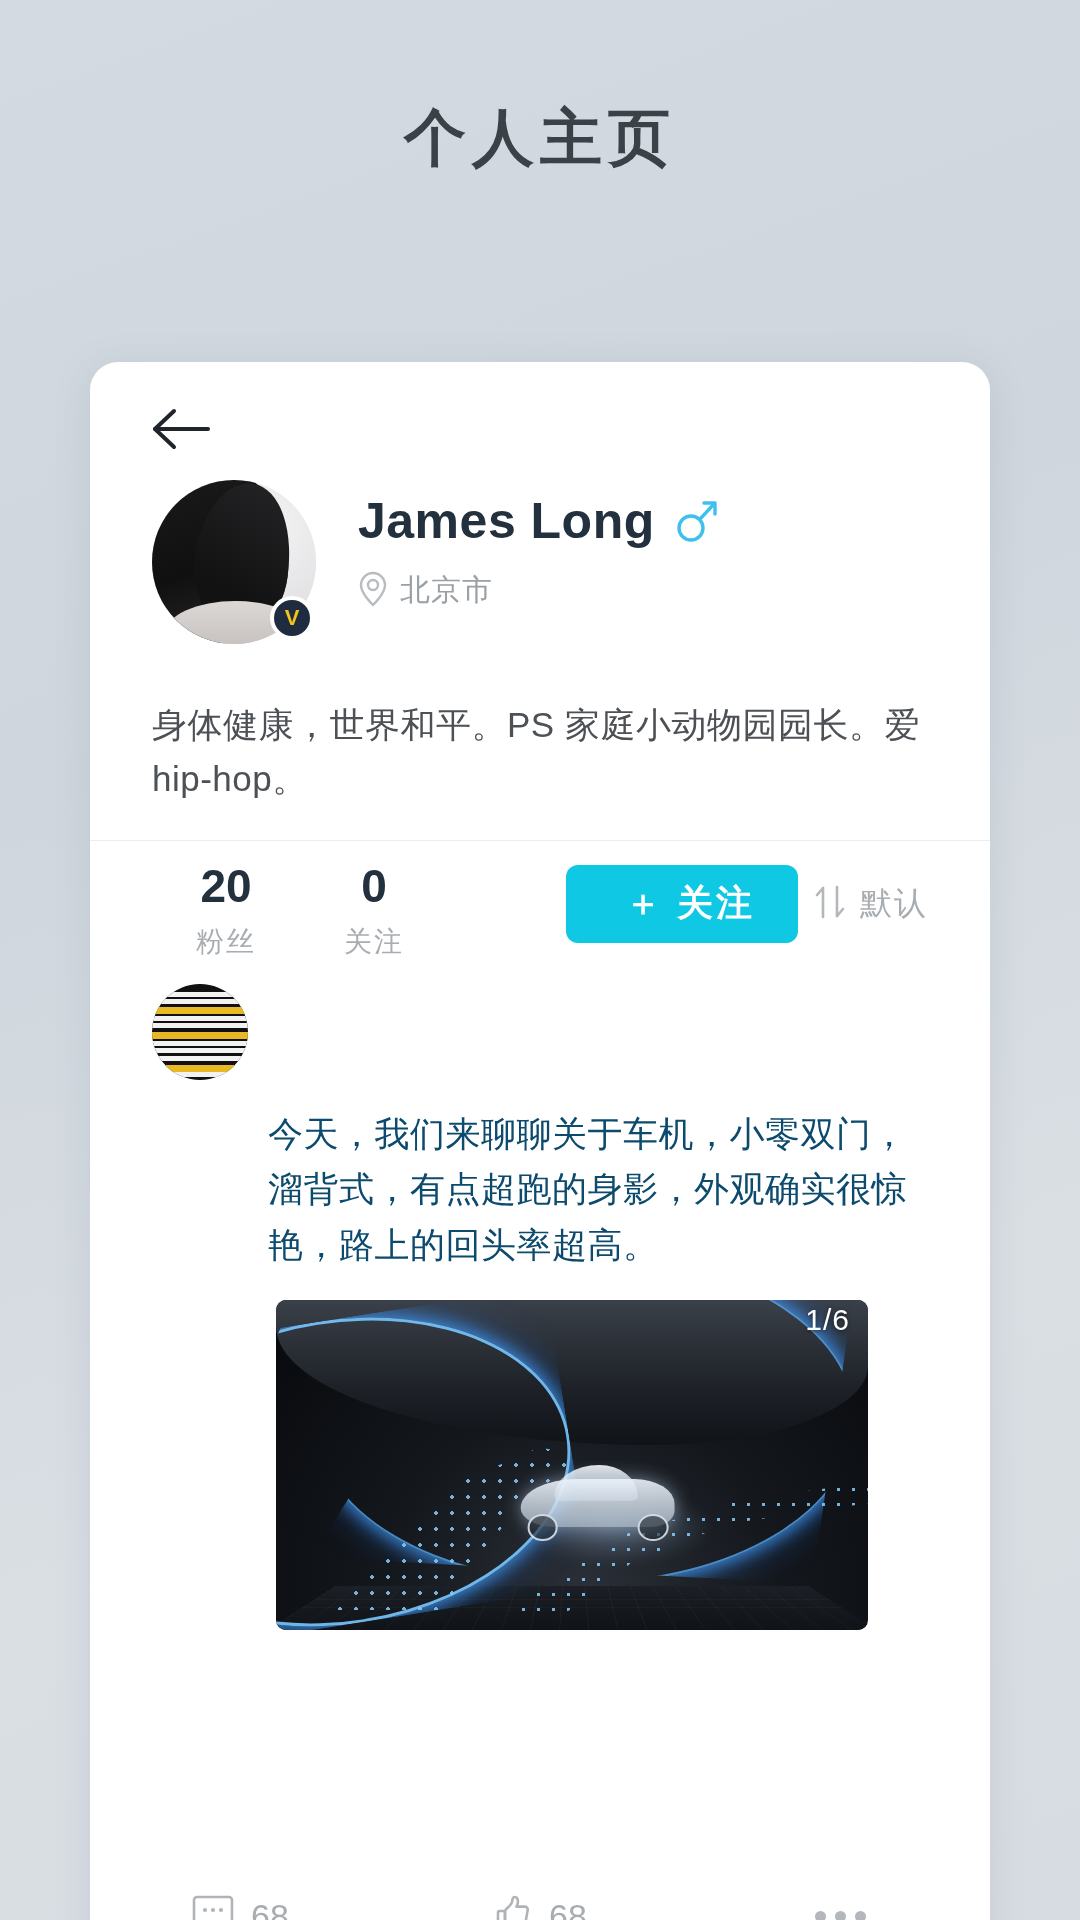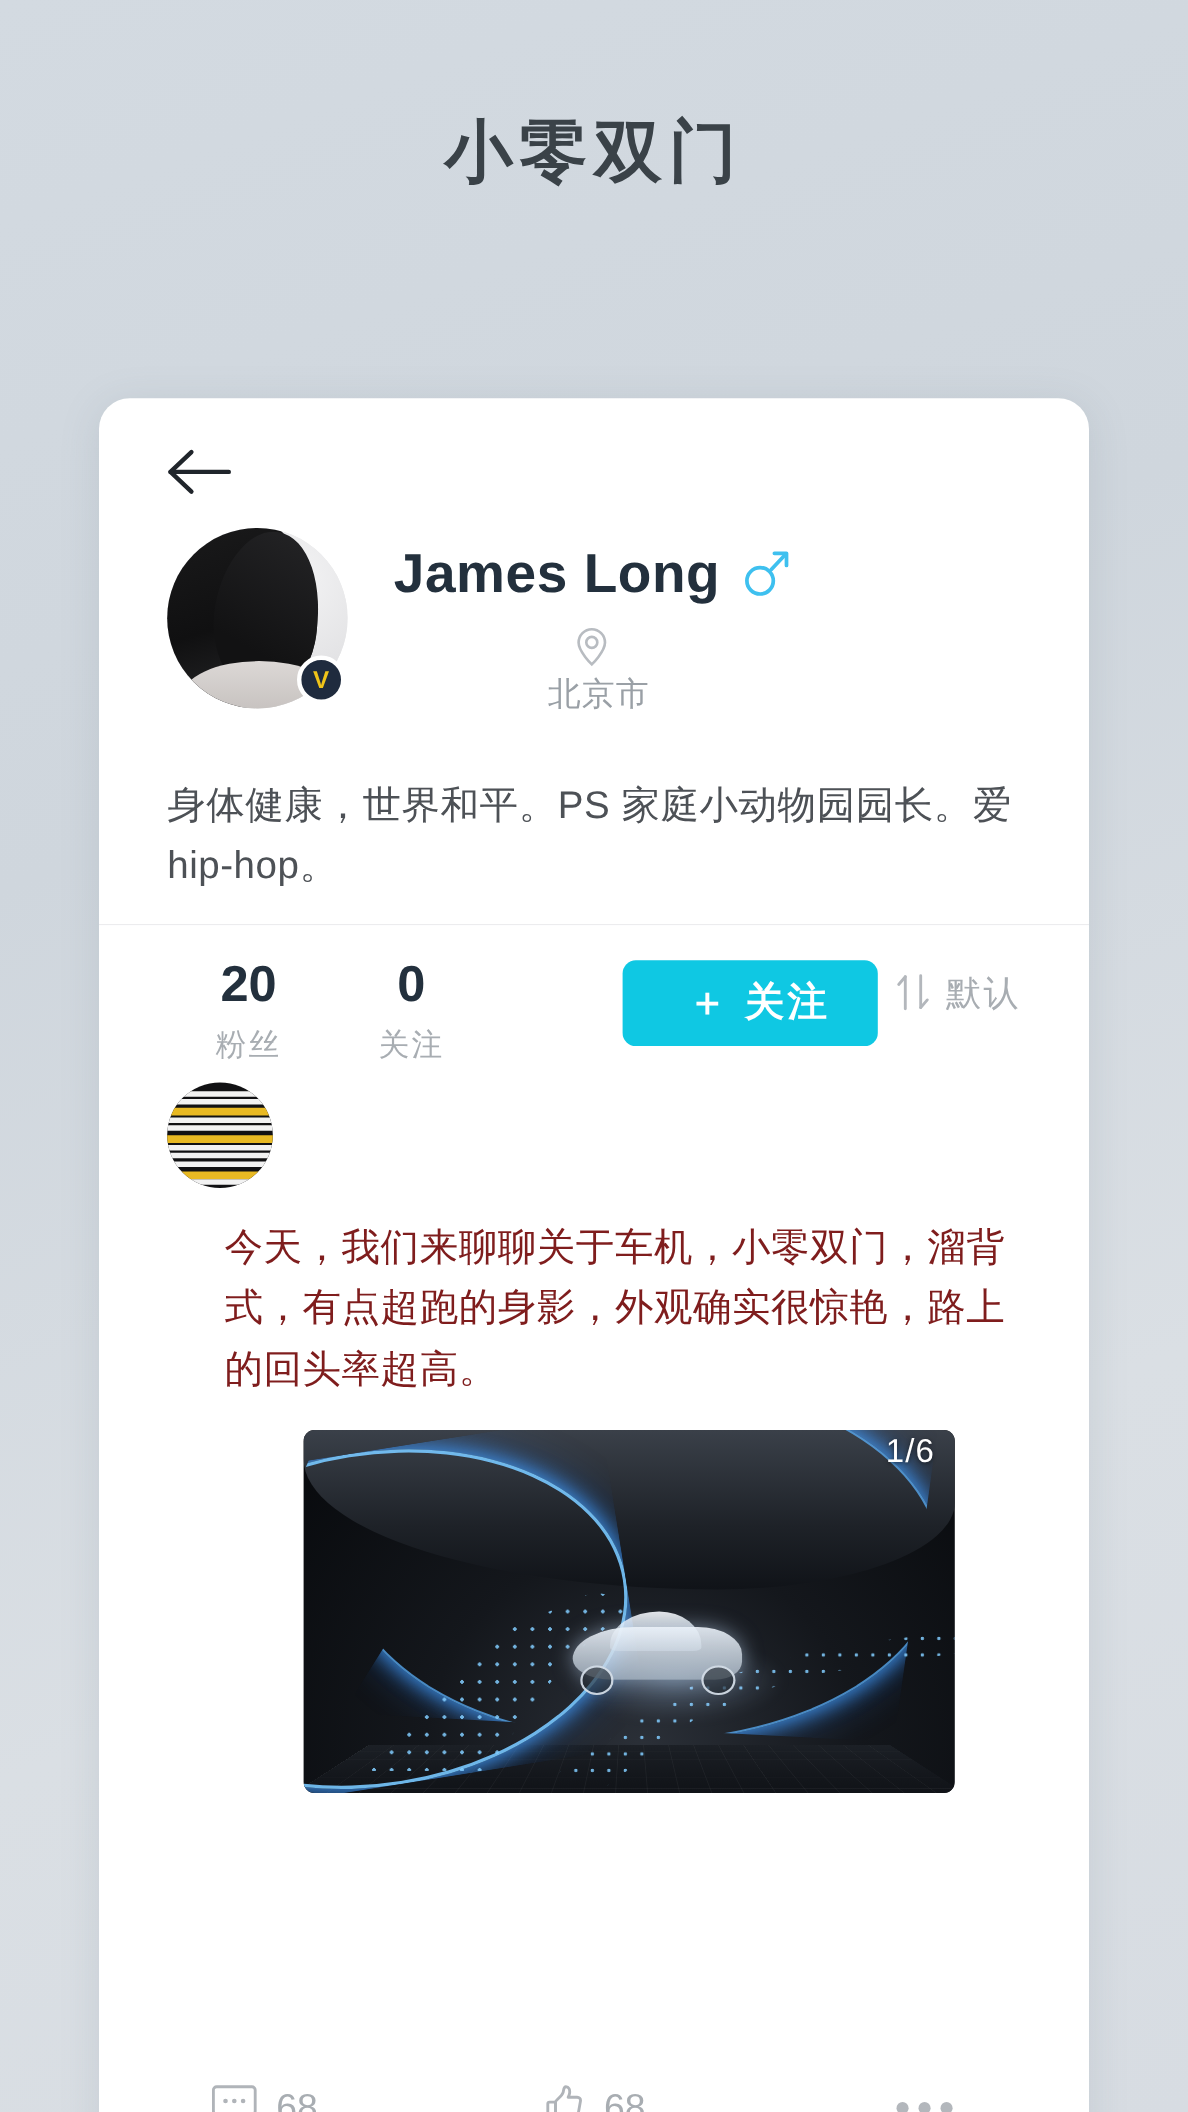--- a/index.html
+++ b/index.html
@@ -166,21 +166,20 @@
   .gender-icon {
     margin-left: 18px;
     display: flex;
     align-items: center;
   }
 
   .location-row {
     display: flex;
     align-items: center;
     margin-top: 20px;
-    flex-direction: column;
   }
   .location-text {
     margin-left: 12px;
     font-size: 30px;
     color: #9aa0a6;
     letter-spacing: 1px;
   }
 
   
   .bio {
@@ -299,25 +298,25 @@
     letter-spacing: 1px;
   }
   .post-time {
     margin-top: 12px;
     font-size: 28px;
     color: #b0b4b9;
     letter-spacing: 1px;
   }
 
   .post-body {
-    margin-left: 52px;
+    margin-left: 116px;
     margin-top: 26px;
     font-size: 35px;
     line-height: 1.58;
-    color: #7f1d1d;
+    color: #0c4a6e;
     letter-spacing: .5px;
   }
 
   
   .post-image {
     margin-left: 124px;
     margin-top: 28px;
     width: 592px;
     height: 330px;
     border-radius: 10px;
@@ -442,21 +441,21 @@
   }
   .more-dots { display: flex; align-items: center; gap: 9px; }
   .more-dots i {
     width: 11px; height: 11px; border-radius: 50%;
     background: #b3b7bc; display: block;
   }
 </style>
 </head>
 <body>
 
-<div class="page-title">小零双门</div>
+<div class="page-title">个人主页</div>
 
 <div class="card">
 
   <div class="back-btn">
     <span>
       <svg width="58" height="44" viewBox="0 0 58 44" fill="none">
         <path d="M3 22H56" stroke="#20252b" stroke-width="4" stroke-linecap="round"></path>
         <path d="M22 4 L3 22 L22 40" stroke="#20252b" stroke-width="4" stroke-linecap="round" stroke-linejoin="round" fill="none"></path>
       </svg>
     </span>

